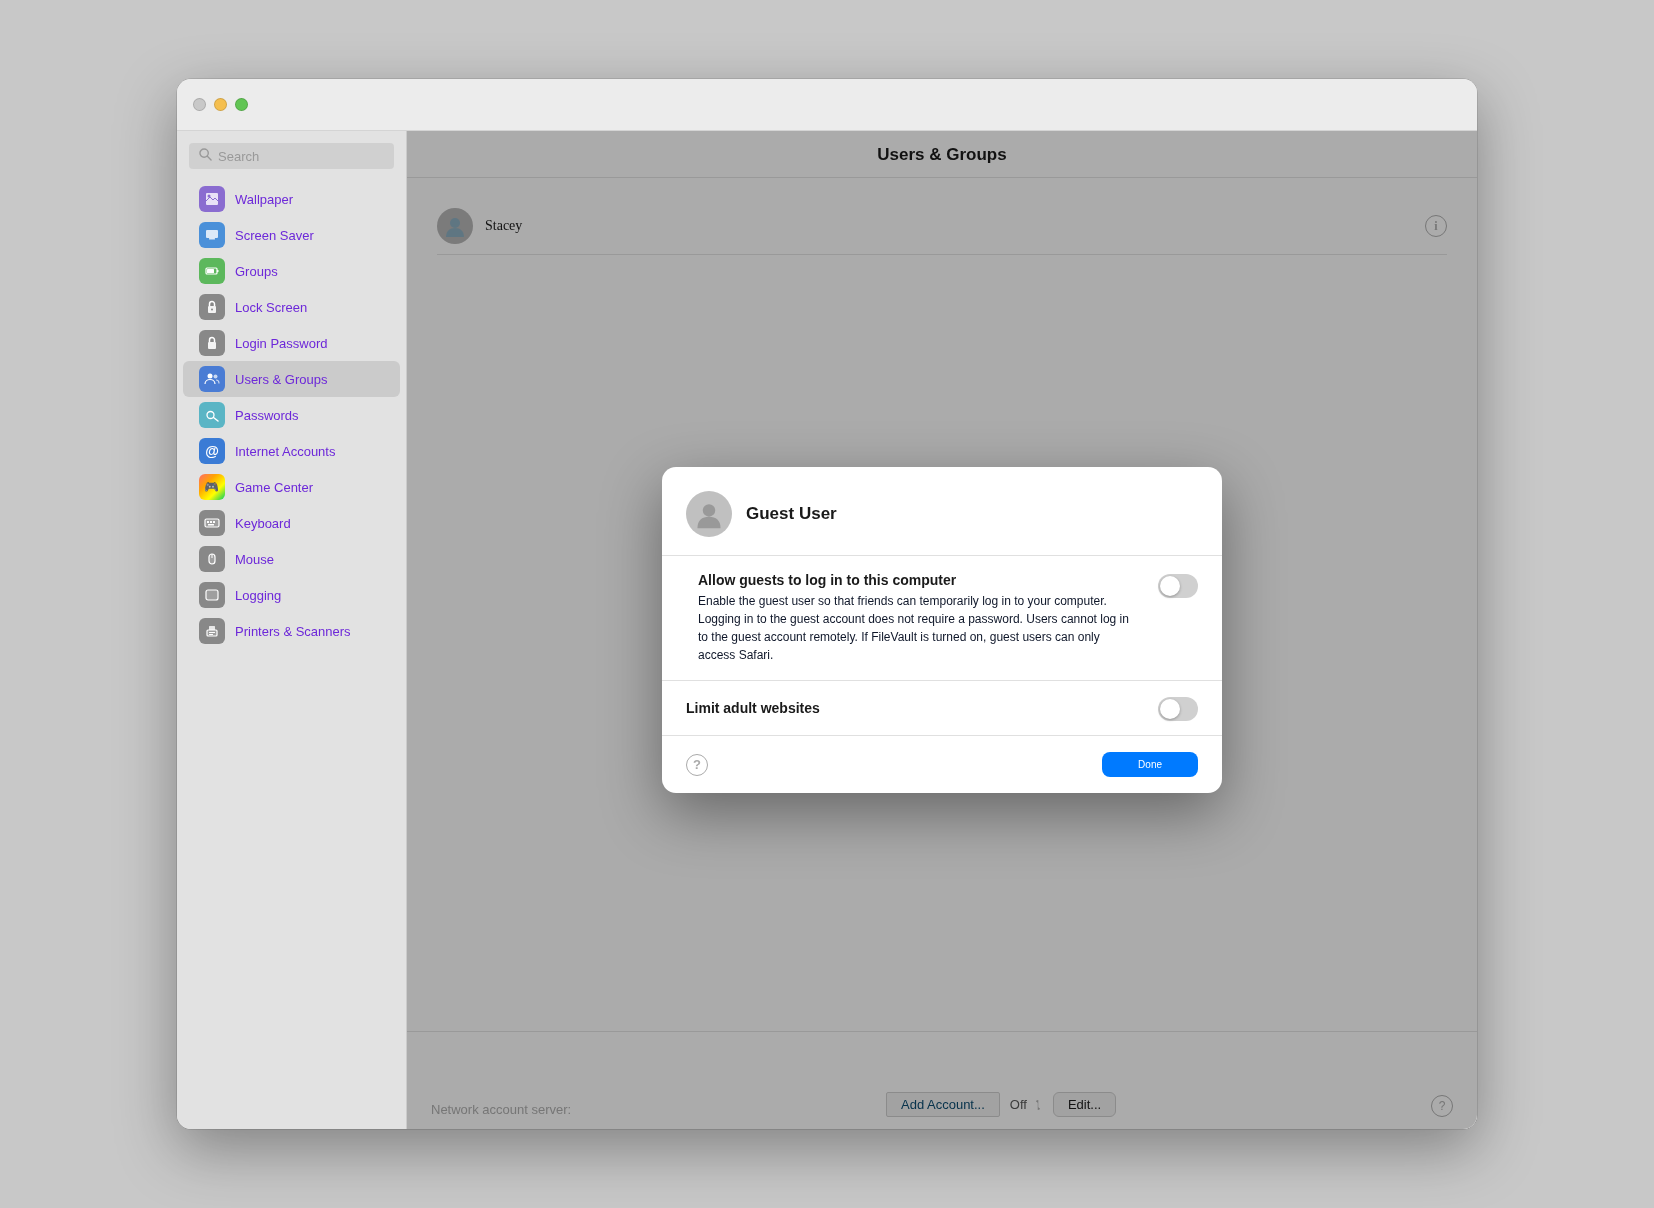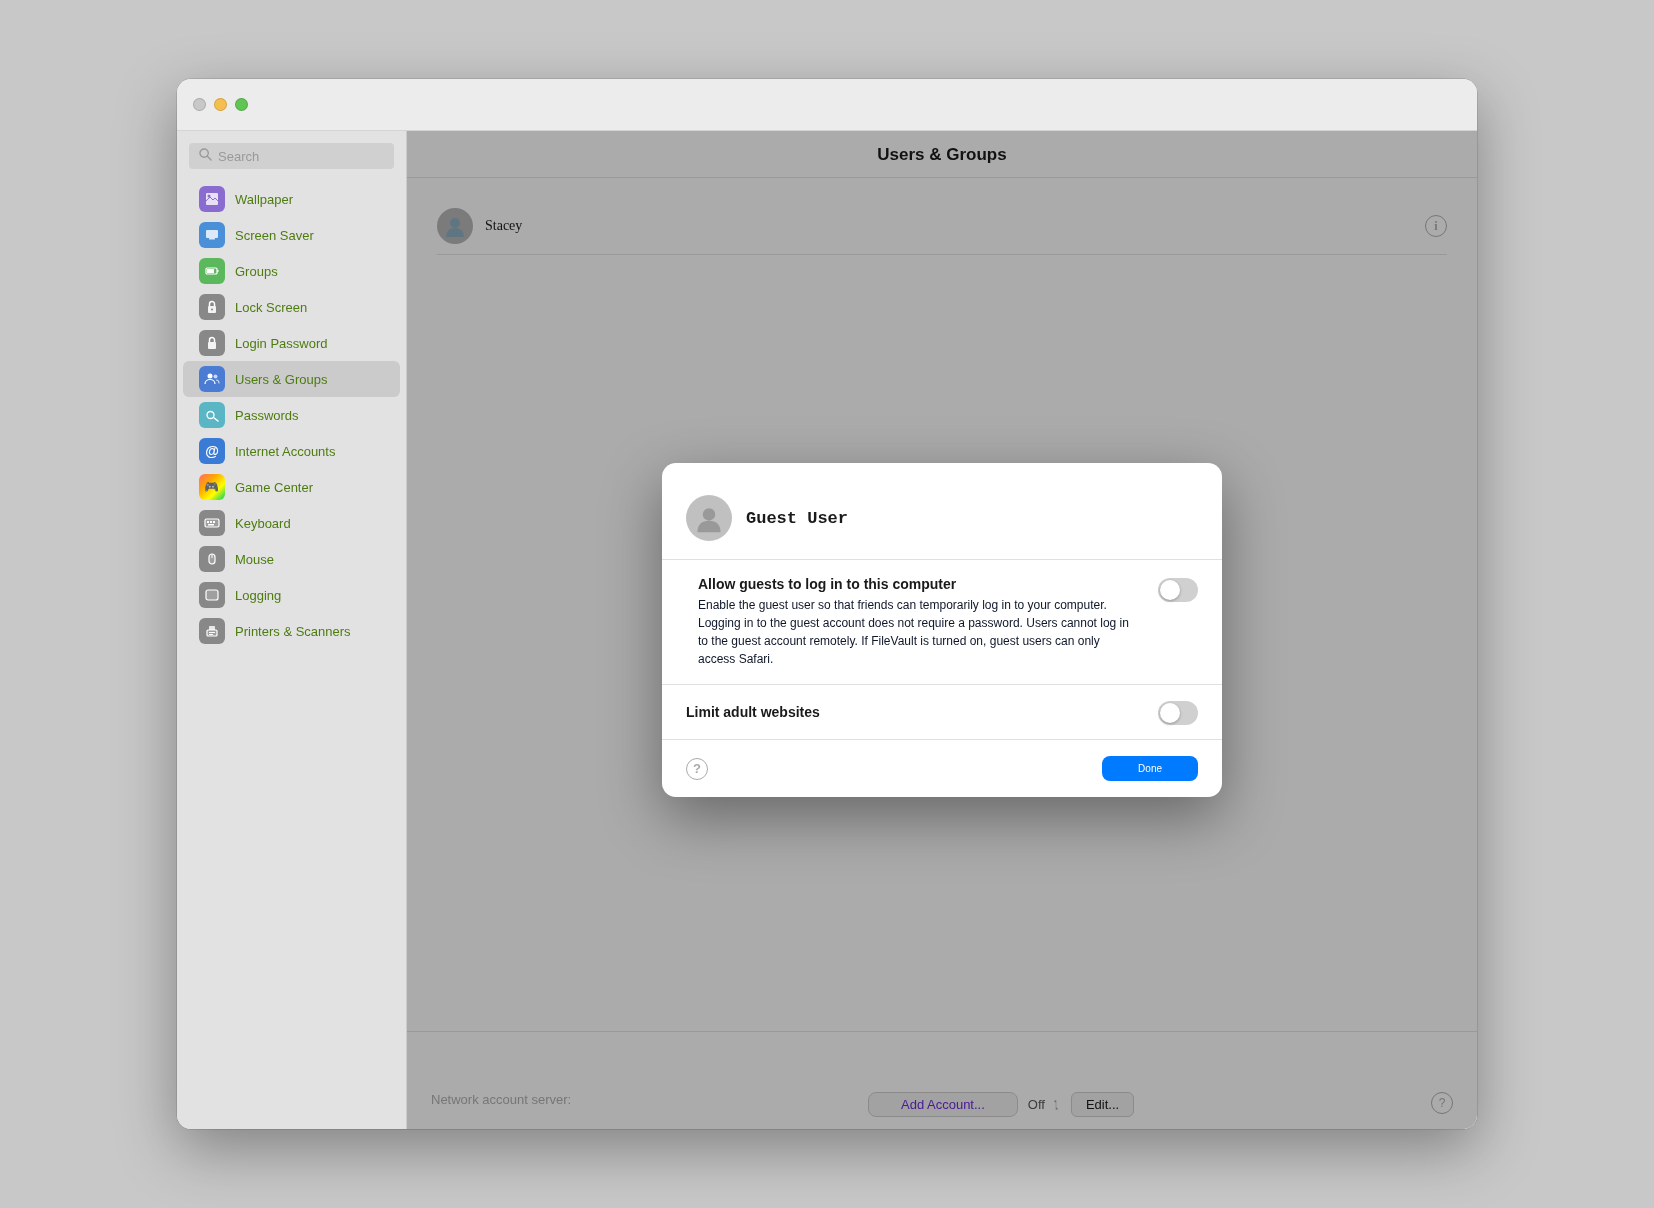--- a/index.html
+++ b/index.html
@@ -111,21 +111,21 @@
       border-radius: 6px;
       display: flex;
       align-items: center;
       justify-content: center;
       font-size: 14px;
       flex-shrink: 0;
     }
 
     .sidebar-label {
       font-size: 13px;
-      color: #4d7c0f;
+      color: #6d28d9;
       white-space: nowrap;
       overflow: hidden;
       text-overflow: ellipsis;
     }
 
     
     .main-content {
       flex: 1;
       background: #f5f5f5;
       display: flex;
@@ -196,24 +196,24 @@
       display: flex;
       justify-content: flex-end;
       align-items: center;
       gap: 10px;
       background: #f5f5f5;
     }
 
     .btn-add-account {
       background: #e8e8e8;
       border: 1px solid #c8c8c8;
-      border-radius: 8px;
-      padding: 4px 32px;
+      border-radius: 2px;
+      padding: 4px 14px;
       font-size: 13px;
-      color: #6d28d9;
+      color: #0c4a6e;
       cursor: pointer;
     }
 
     .edit-btn {
       background: #e8e8e8;
       border: 1px solid #c8c8c8;
       border-radius: 6px;
       padding: 4px 14px;
       font-size: 13px;
       color: #1a1a1a;
@@ -257,23 +257,22 @@
       box-shadow: 0 20px 60px rgba(0,0,0,0.4);
       overflow: hidden;
       display: flex;
       flex-direction: column;
     }
 
     .dialog-header {
       display: flex;
       align-items: center;
       gap: 14px;
-      padding: 32px 24px 18px;
+      padding: 24px 24px 18px;
       border-bottom: 1px solid #e0e0e0;
-      font-family: Liberation Mono, monospace;
     }
 
     .guest-avatar {
       width: 46px;
       height: 46px;
       border-radius: 50%;
       background: #c0c0c0;
       display: flex;
       align-items: center;
       justify-content: center;
@@ -580,21 +579,21 @@
             </svg>
           </div>
           <span class="user-name">Stacey</span>
           <div class="info-btn">
             <span>i</span>
           </div>
         </div>
       </div>
 
       <div class="bottom-bar">
-        <div style="display:flex;align-items:flex-start;gap:16px;width:100%;margin-top:48px;">
+        <div style="display:flex;align-items:flex-end;gap:16px;width:100%;margin-top:48px;">
           <div style="display:flex;align-items:center;gap:8px;">
             <span class="network-label">Network account server:</span>
           </div>
           <div style="margin-left:auto;display:flex;align-items:center;gap:10px;">
             <button class="btn-add-account">Add Account...</button>
             <div style="display:flex;align-items:center;gap:6px;">
               <span style="font-size:13px;color:#555;">Off</span>
               <svg width="10" height="12" viewBox="0 0 10 12">
                 <path d="M5 1 L5 4 L3 2 L5 1Z" fill="#888"></path>
                 <path d="M5 11 L5 8 L7 10 L5 11Z" fill="#888"></path>

